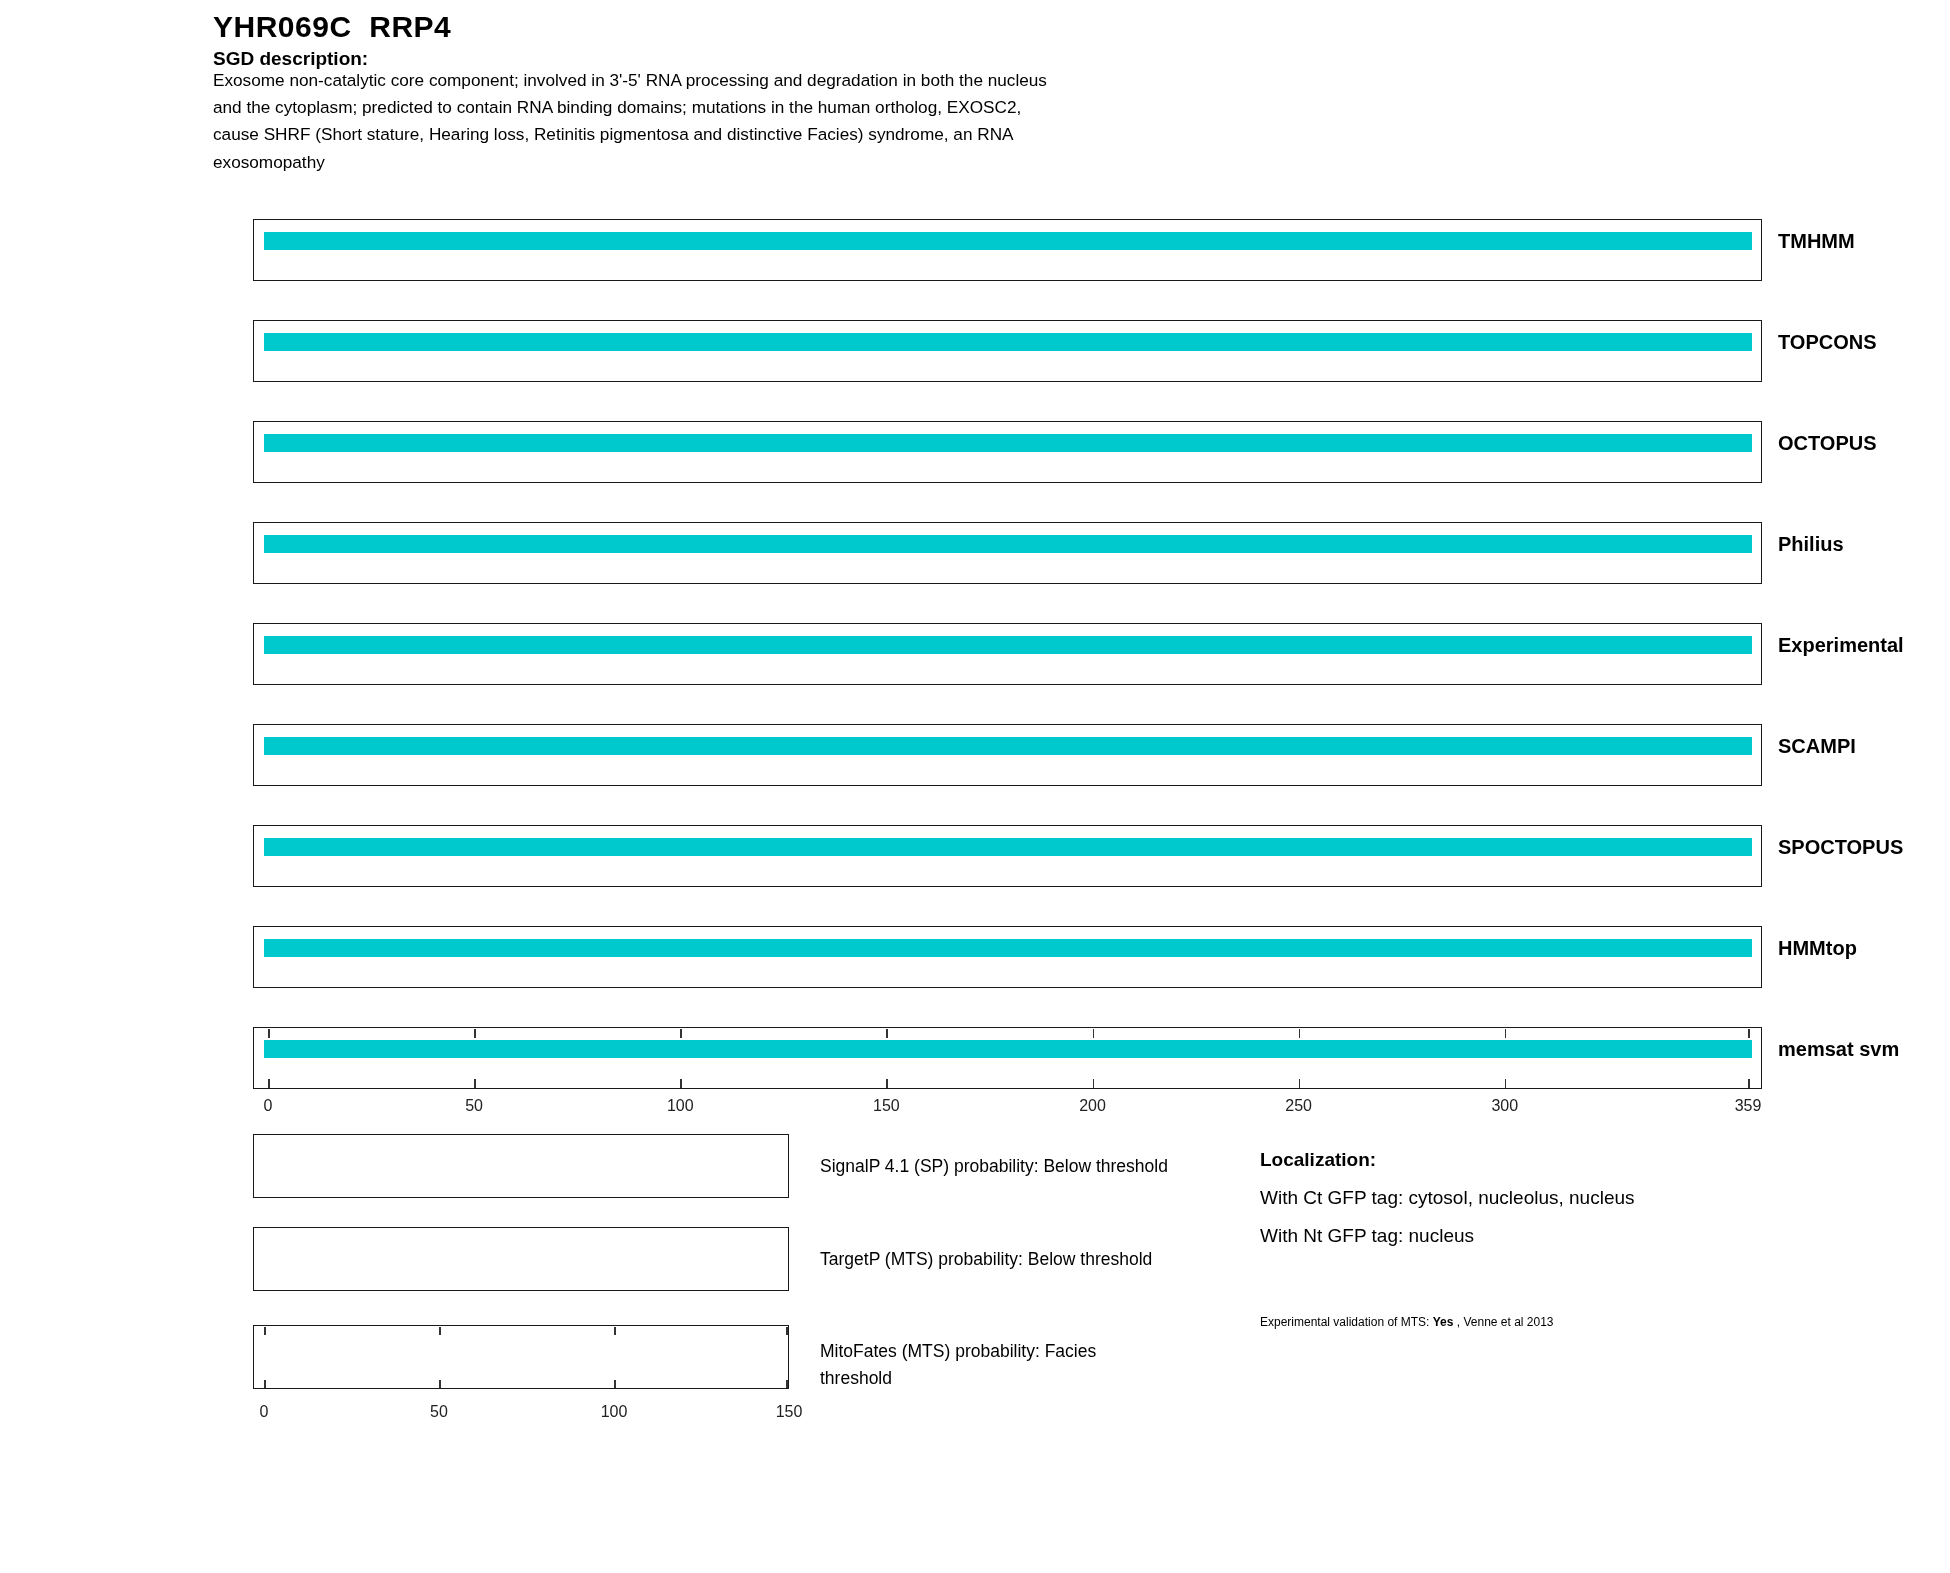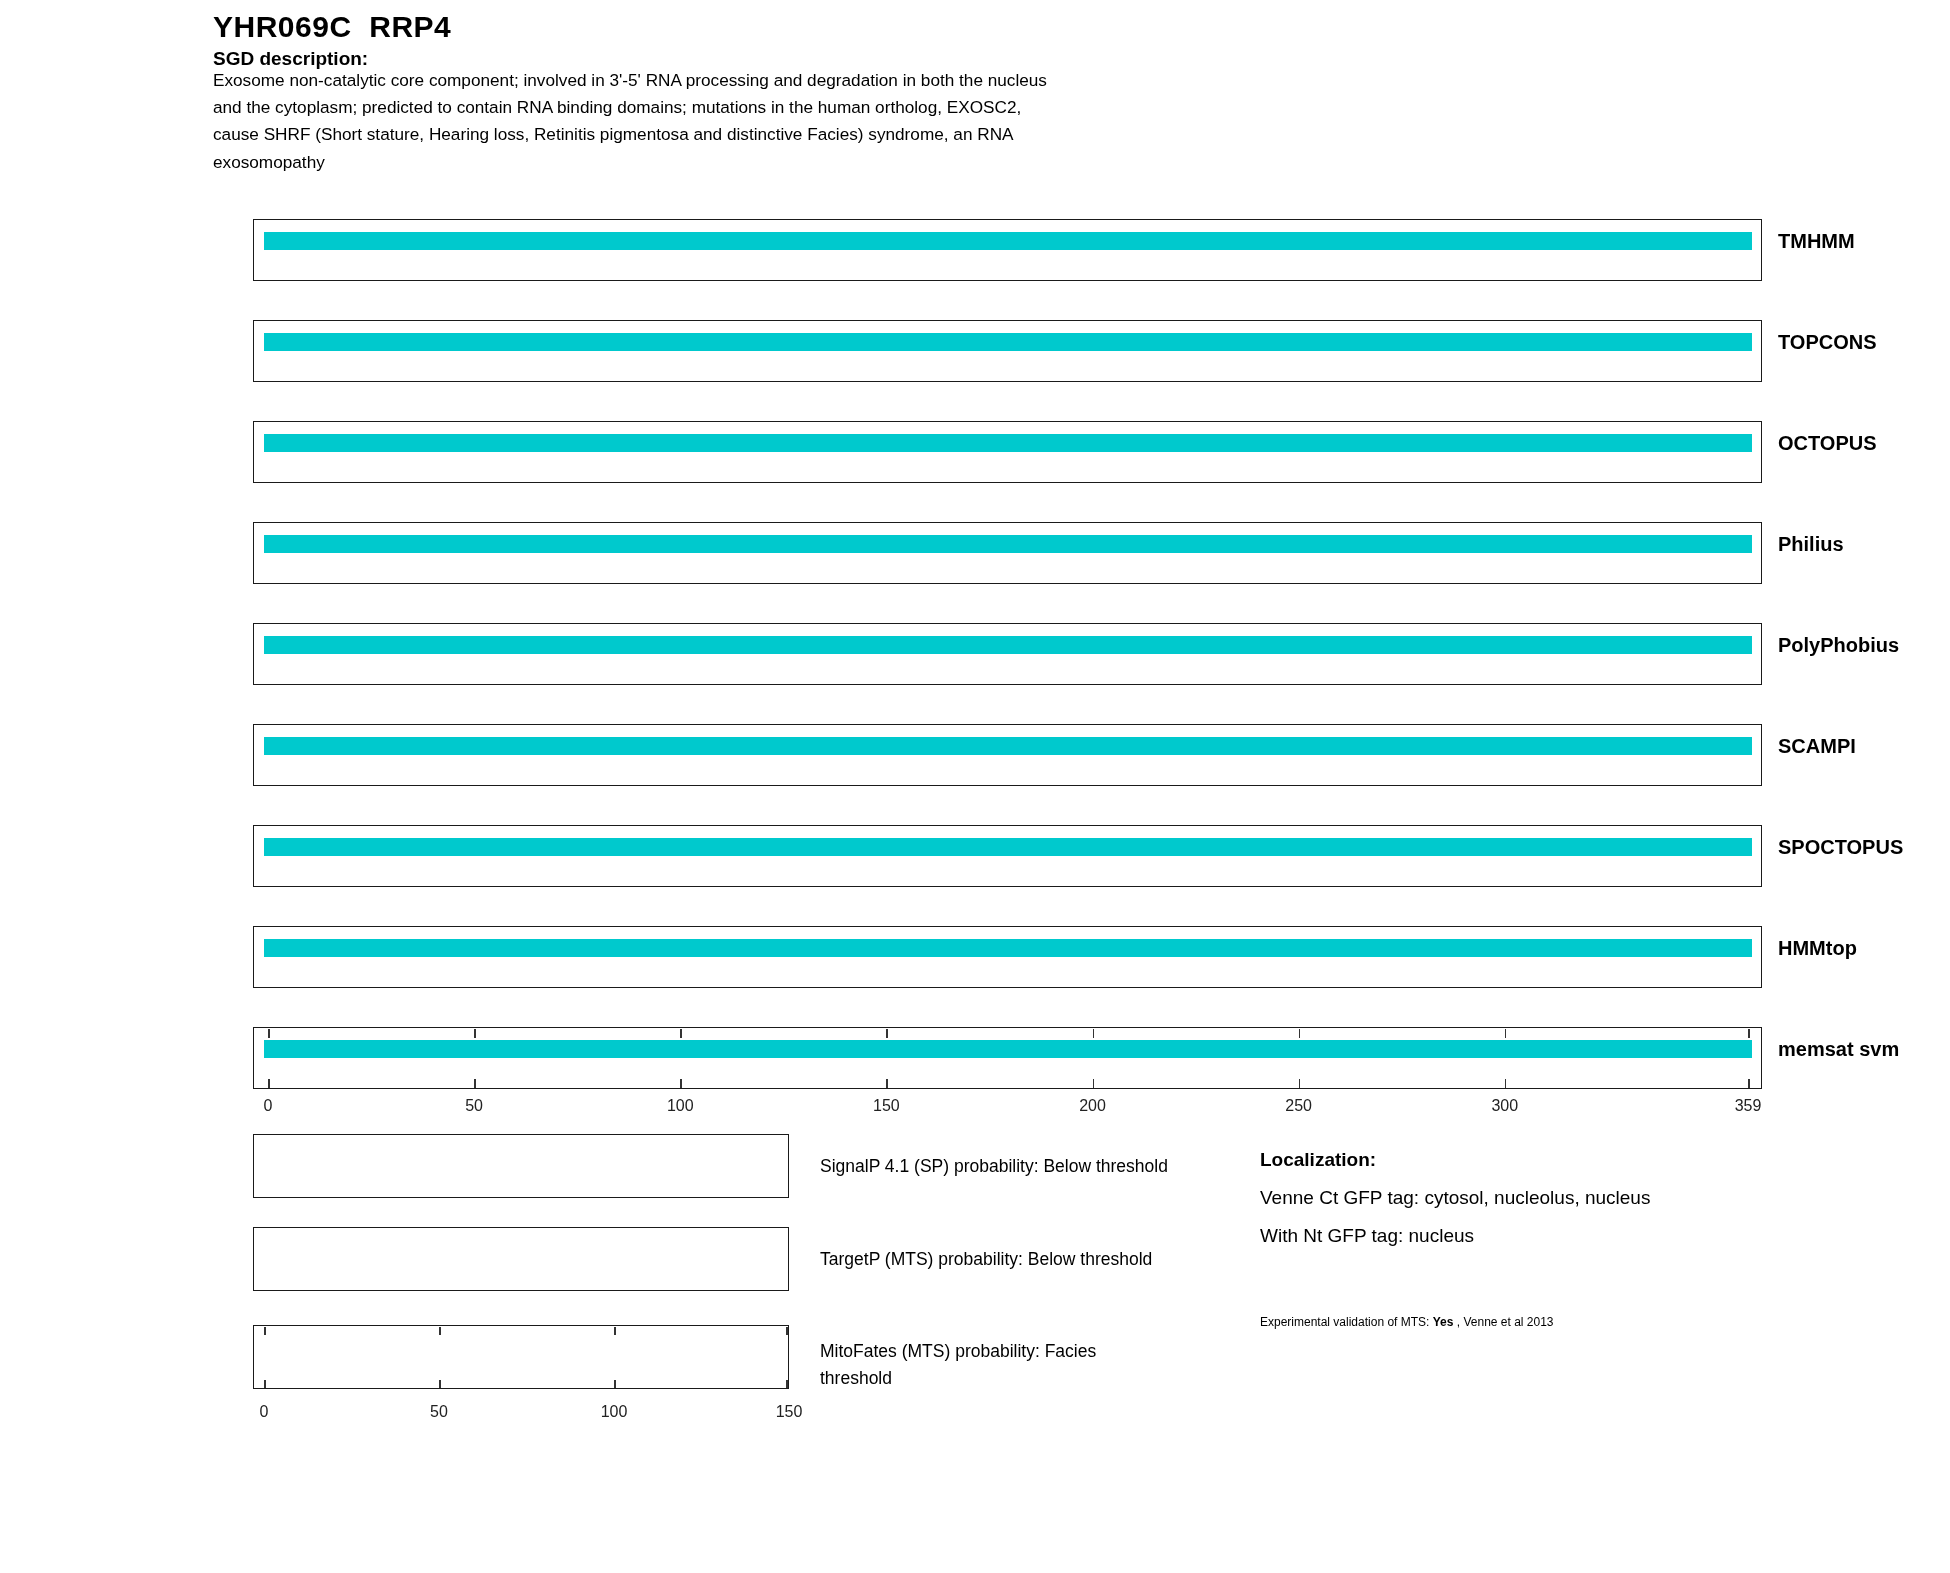--- a/index.html
+++ b/index.html
@@ -41,21 +41,21 @@
       <div class="pbar" style="left: 264px; top: 333px; width: 1488px; height: 18px; background: rgb(0, 201, 205);"></div>
       <div class="plabel" style="left: 1778px; top: 331px; height: 22px; line-height: 22px;">TOPCONS</div>
       <div class="abs pbox" style="left: 253px; top: 421px; width: 1509px; height: 62px;"></div>
       <div class="pbar" style="left: 264px; top: 434px; width: 1488px; height: 18px; background: rgb(0, 201, 205);"></div>
       <div class="plabel" style="left: 1778px; top: 432px; height: 22px; line-height: 22px;">OCTOPUS</div>
       <div class="abs pbox" style="left: 253px; top: 522px; width: 1509px; height: 62px;"></div>
       <div class="pbar" style="left: 264px; top: 535px; width: 1488px; height: 18px; background: rgb(0, 201, 205);"></div>
       <div class="plabel" style="left: 1778px; top: 533px; height: 22px; line-height: 22px;">Philius</div>
       <div class="abs pbox" style="left: 253px; top: 623px; width: 1509px; height: 62px;"></div>
       <div class="pbar" style="left: 264px; top: 636px; width: 1488px; height: 18px; background: rgb(0, 201, 205);"></div>
-      <div class="plabel" style="left: 1778px; top: 634px; height: 22px; line-height: 22px;">PolyPhobius</div>
+      <div class="plabel" style="left: 1778px; top: 634px; height: 22px; line-height: 22px;">Experimental</div>
       <div class="abs pbox" style="left: 253px; top: 724px; width: 1509px; height: 62px;"></div>
       <div class="pbar" style="left: 264px; top: 737px; width: 1488px; height: 18px; background: rgb(0, 201, 205);"></div>
       <div class="plabel" style="left: 1778px; top: 735px; height: 22px; line-height: 22px;">SCAMPI</div>
       <div class="abs pbox" style="left: 253px; top: 825px; width: 1509px; height: 62px;"></div>
       <div class="pbar" style="left: 264px; top: 838px; width: 1488px; height: 18px; background: rgb(0, 201, 205);"></div>
       <div class="plabel" style="left: 1778px; top: 836px; height: 22px; line-height: 22px;">SPOCTOPUS</div>
       <div class="abs pbox" style="left: 253px; top: 926px; width: 1509px; height: 62px;"></div>
       <div class="pbar" style="left: 264px; top: 939px; width: 1488px; height: 18px; background: rgb(0, 201, 205);"></div>
       <div class="plabel" style="left: 1778px; top: 937px; height: 22px; line-height: 22px;">HMMtop</div>
       <div class="abs pbox" style="left: 253px; top: 1027px; width: 1509px; height: 62px;"></div>
@@ -99,21 +99,21 @@
       <div class="tick" style="left: 614px; top: 1326.5px; height: 8px;"></div>
       <div class="tick" style="left: 614px; top: 1379.5px; height: 8px;"></div>
       <div class="ticklabel" style="left: 584px; top: 1403px;">100</div>
       <div class="tick" style="left: 786px; top: 1326.5px; height: 8px;"></div>
       <div class="tick" style="left: 786px; top: 1379.5px; height: 8px;"></div>
       <div class="ticklabel" style="left: 759px; top: 1403px;">150</div>
       <div class="problabel" style="left: 820px; top: 1338px; width: 300px;">MitoFates (MTS) probability: Facies threshold</div>
     </div>
 
   <div class="abs loc loc-title" style="left:1260px;top:1146px;">Localization:</div>
-  <div class="abs loc" style="left:1260px;top:1184px;">Venne Ct GFP tag: cytosol, nucleolus, nucleus</div>
+  <div class="abs loc" style="left:1260px;top:1184px;">With Ct GFP tag: cytosol, nucleolus, nucleus</div>
   <div class="abs loc" style="left:1260px;top:1222px;">With Nt GFP tag: nucleus</div>
 
   <div class="abs exp" style="left:1260px;top:1306px;width:640px;">
     <span>Experimental validation of MTS: </span><span class="bold">Yes</span><span> , Venne et al 2013</span>
   </div>
 
 
 </div>
 
 </body></html>

